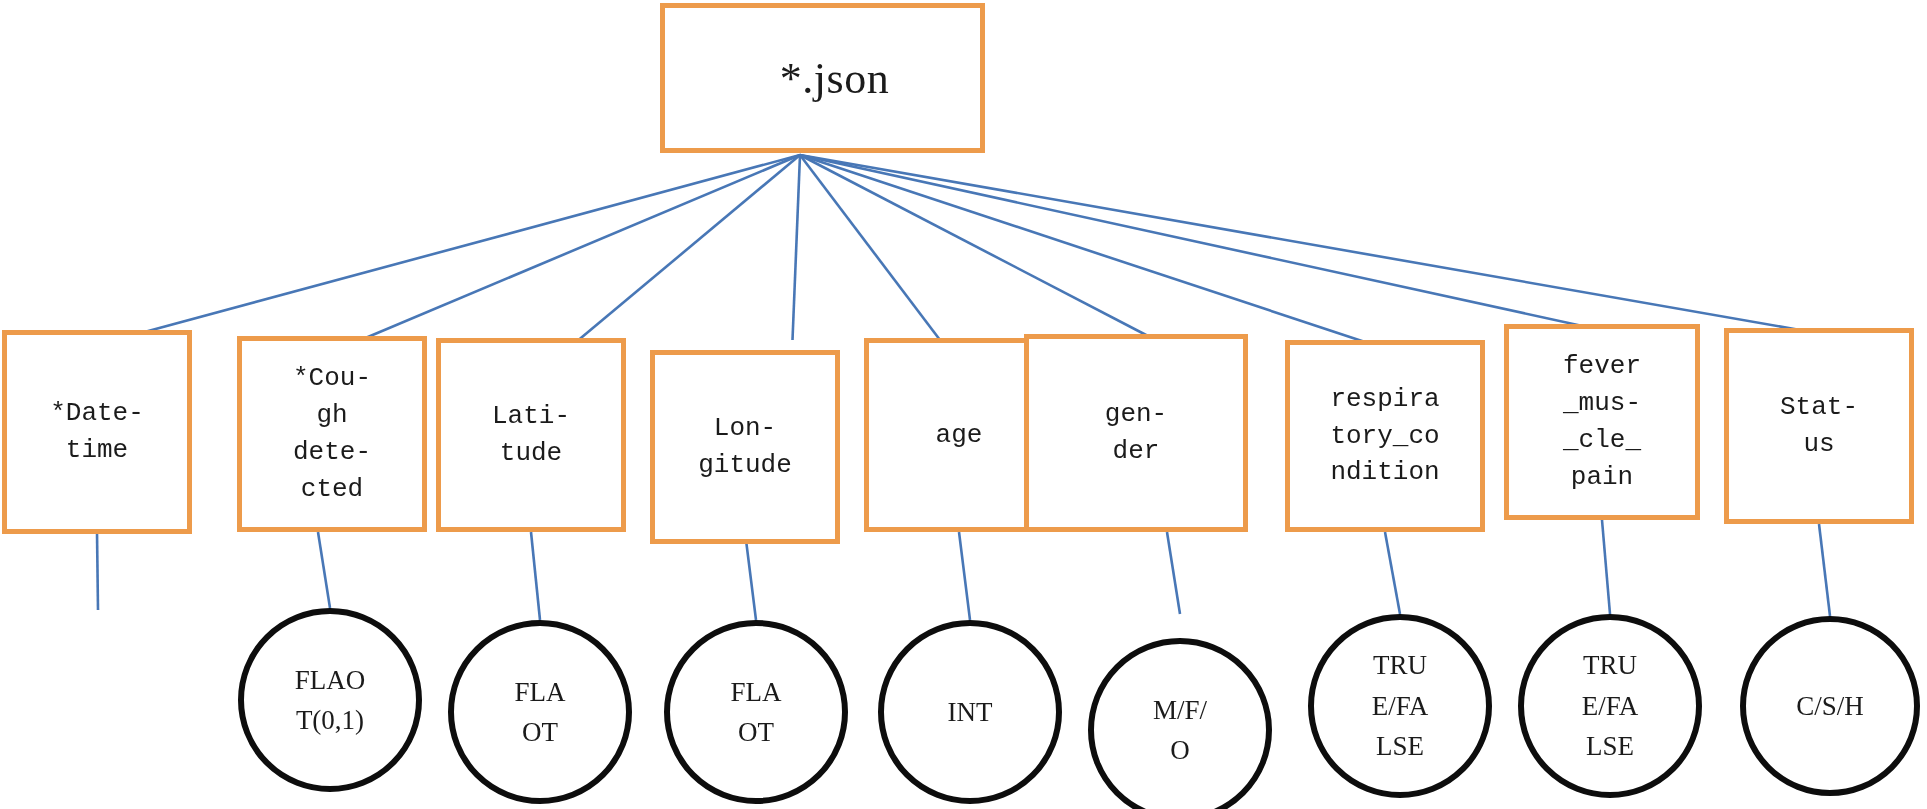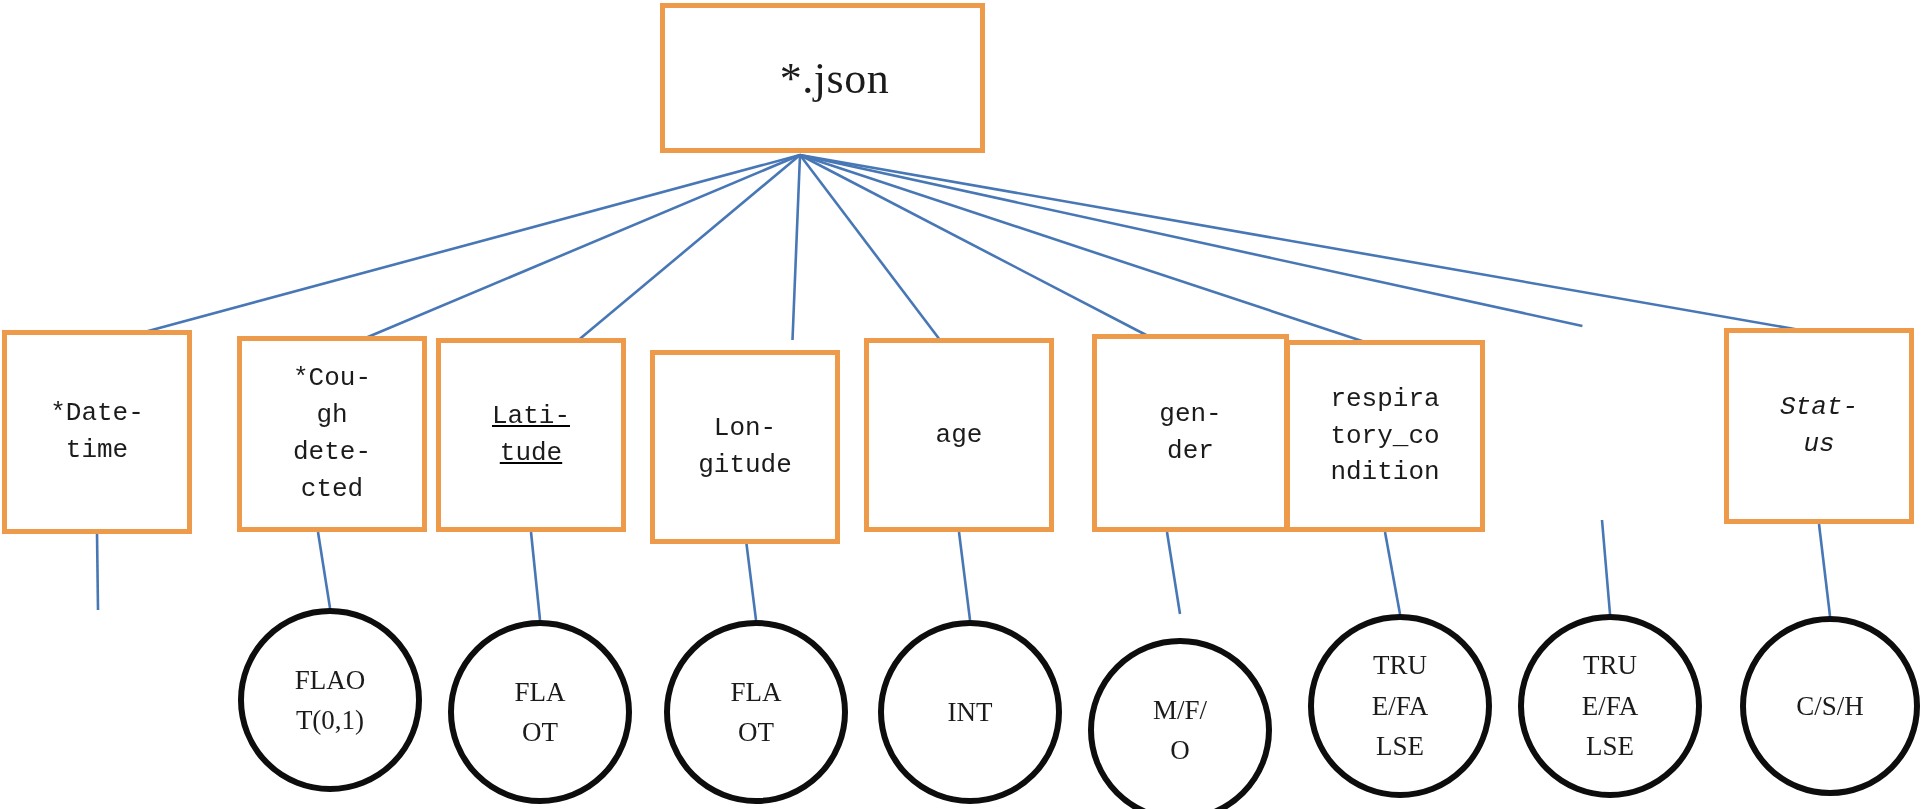--- a/index.html
+++ b/index.html
@@ -115,41 +115,47 @@
   <div class="field-box" id="box-0" style="left: 2px; top: 330px; width: 190px; height: 204px; border-color: rgb(237, 155, 75);">
     <span class="field-label">*Date-
 time</span>
   </div>
   <div class="field-box" id="box-1" style="left: 237px; top: 336px; width: 190px; height: 196px; border-color: rgb(237, 155, 75);">
     <span class="field-label">*Cou-
 gh
 dete-
 cted</span>
   </div>
-  <div class="field-box" id="box-2" style="left: 436px; top: 338px; width: 190px; height: 194px; border-color: rgb(237, 155, 75); text-decoration: underline;">
+  <div class="field-box" id="box-2" style="left: 436px; top: 338px; width: 190px; height: 194px; border-color: rgb(237, 155, 75);">
     <span class="field-label">Lati-
 tude</span>
   </div>
   <div class="field-box" id="box-3" style="left: 650px; top: 338px; width: 190px; height: 194px; border-color: rgb(237, 155, 75); margin-top: 12px;">
     <span class="field-label">Lon-
 gitude</span>
   </div>
   <div class="field-box" id="box-4" style="left: 864px; top: 338px; width: 190px; height: 194px; border-color: rgb(237, 155, 75);">
     <span class="field-label">age</span>
   </div>
-  <div class="field-box" id="box-5" style="left: 1092px; top: 334px; width: 197px; height: 198px; border-color: rgb(237, 155, 75);">
+  <div class="field-box" id="box-5" style="left: 1024px; top: 334px; width: 224px; height: 198px; border-color: rgb(237, 155, 75);">
     <span class="field-label">gen-
 der</span>
   </div>
   <div class="field-box" id="box-6" style="left: 1285px; top: 340px; width: 200px; height: 192px; border-color: rgb(237, 155, 75);">
     <span class="field-label">respira
 tory_co
 ndition</span>
   </div>
-  <div class="field-box" id="box-8" style="left: 1724px; top: 328px; width: 190px; height: 196px; border-color: rgb(237, 155, 75); font-style: italic;">
+  <div class="field-box" id="box-7" style="left: 1504px; top: 324px; width: 196px; height: 196px; border-color: rgb(237, 155, 75);">
+    <span class="field-label">fever
+_mus-
+_cle_
+pain</span>
+  </div>
+  <div class="field-box" id="box-8" style="left: 1724px; top: 328px; width: 190px; height: 196px; border-color: rgb(237, 155, 75);">
     <span class="field-label">Stat-
 us</span>
   </div>
 
   <div class="type-circle" id="circle-1" style="left: 238px; top: 608px; width: 184px; height: 184px; border-color: rgb(13, 13, 13);">
     <span class="type-label">FLAO
 T(0,1)</span>
   </div>
   <div class="type-circle" id="circle-2" style="left: 448px; top: 620px; width: 184px; height: 184px; border-color: rgb(13, 13, 13);">
     <span class="type-label">FLA

